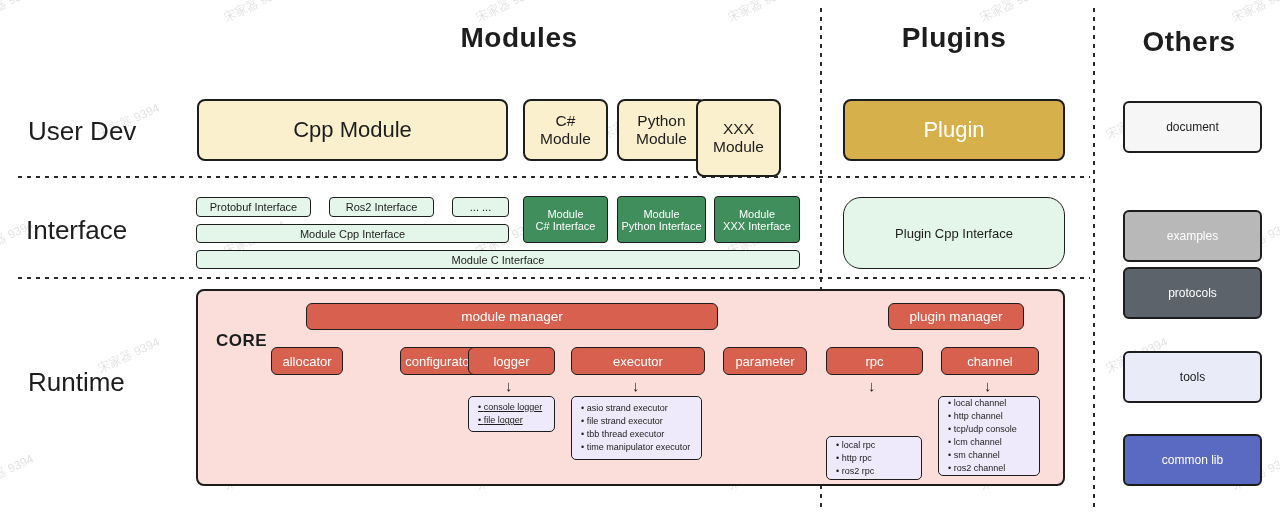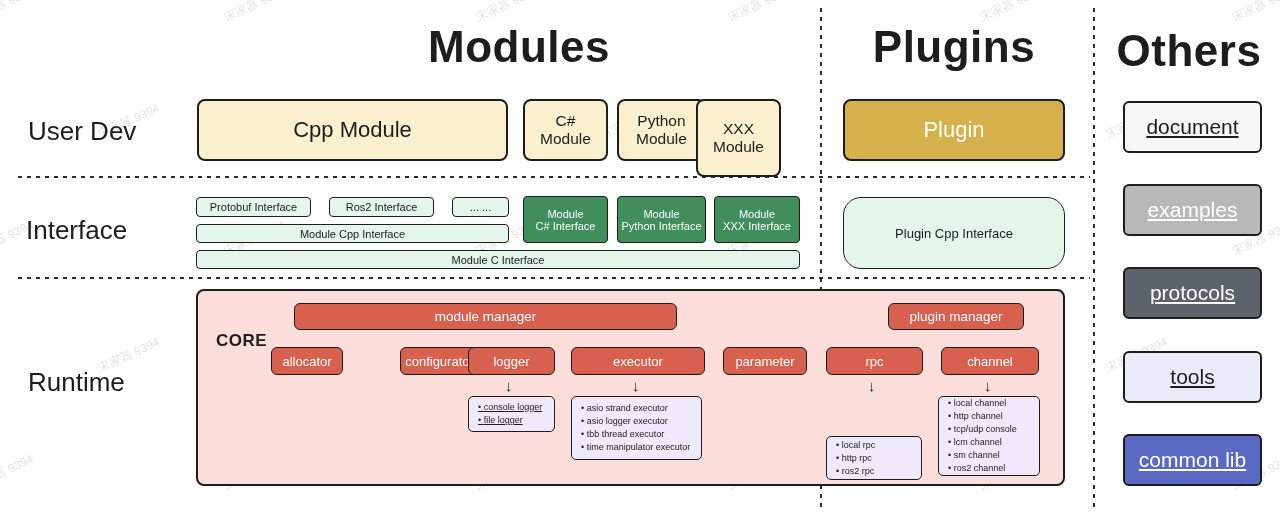--- a/index.html
+++ b/index.html
@@ -5,43 +5,43 @@
   * { margin:0; padding:0; box-sizing:border-box; }
   html,body { background:#ffffff; }
   body { font-family:"Liberation Sans", sans-serif; color:var(--ink,#1d1d1d); }
   .canvas { position:relative; width:1280px; height:519px; background:#fff; overflow:hidden; }
   .wm-layer { position:absolute; inset:0; pointer-events:none; z-index:0; }
   .wm { position:absolute; transform:rotate(-25deg); color:rgba(0,0,0,0.12); font-size:12px; white-space:nowrap; }
   .hline { position:absolute; height:2px; z-index:1;
            background-image:repeating-linear-gradient(90deg,#2a2a2a 0 4px,transparent 4px 9px); }
   .vline { position:absolute; width:2px; z-index:1;
            background-image:repeating-linear-gradient(180deg,#2a2a2a 0 4px,transparent 4px 9px); }
-  .h1 { position:absolute; font-size:44px; font-weight:600; text-align:center; letter-spacing:0.5px; z-index:2; }
+  .h1 { position:absolute; font-size:28px; font-weight:600; text-align:center; letter-spacing:0.5px; z-index:2; }
   .rowlab { position:absolute; font-size:26px; font-weight:500; z-index:2; }
   .box { position:absolute; border:2px solid var(--ink,#1d1d1d); border-radius:8px;
          display:flex; align-items:center; justify-content:center; text-align:center; z-index:2; }
   .thin { border-width:1.5px; border-radius:4px; }
   .prewrap { white-space:pre-line; }
   .cream  { background:var(--cream,#fbf0cd); }
   .gold   { background:var(--gold,#d5b04b); color:#fff; }
   .lgreen { background:var(--lgreen,#e4f6ea); }
   .dgreen { background:var(--dgreen,#3f8e5c); color:#fff; }
   .pinkcore { background:var(--pink,#fbdeda); }
   .redbox { background:var(--red,#d8604f); color:#fff; border-width:1.5px; border-radius:6px; }
   .purple { background:var(--purple,#eeeafb); border-width:1.5px; border-radius:5px; }
   .big-label { font-size:22px; }
   .mid-label { font-size:15.5px; line-height:1.18; }
   .small-label { font-size:11px; }
   .if-label { font-size:13px; }
   .mgr { font-size:13.5px; }
   .comp { font-size:13px; }
-  .others-label { font-size:21px;text-decoration:underline; }
+  .others-label { font-size:12px; }
   .white-text { color:#fff; }
   .ob-document  { background:var(--others_document,#f6f6f6); }
-  .ob-examples  { background:var(--others_examples,#b8b8b8); }
+  .ob-examples  { background:var(--others_examples,#b8b8b8);margin-top:26px; }
   .ob-protocols { background:var(--others_protocols,#5c636b); }
   .ob-tools     { background:var(--others_tools,#e9ecf8); }
   .ob-commonlib { background:var(--others_commonlib,#5a6ac2); }
   .core-label { position:absolute; font-weight:bold; font-size:17px; letter-spacing:0.5px; z-index:3; }
   .arrow { position:absolute; font-size:15px; font-weight:bold; line-height:1; z-index:3; color:var(--ink,#1d1d1d); }
   .detail { justify-content:flex-start; }
   .detail ul { list-style:none; margin:0; padding:3px 4px 3px 9px; text-align:left; }
   .detail li { font-size:9px; line-height:13px; white-space:nowrap; }
   .detail li::before { content:"•  "; }
 </style>
@@ -120,21 +120,21 @@
 
   <div class="box ob-document others-label" style="left:1123px; top:101px; width:139px; height:52px; border-radius:6px;">document</div>
   <div class="box ob-examples others-label white-text" style="left:1123px; top:184px; width:139px; height:52px; border-radius:6px;">examples</div>
   <div class="box ob-protocols others-label white-text" style="left:1123px; top:267px; width:139px; height:52px; border-radius:6px;">protocols</div>
   <div class="box ob-tools others-label" style="left:1123px; top:351px; width:139px; height:52px; border-radius:6px;">tools</div>
   <div class="box ob-commonlib others-label white-text" style="left:1123px; top:434px; width:139px; height:52px; border-radius:6px;">common lib</div>
 
   <div class="box pinkcore" style="left:196px; top:289px; width:869px; height:197px; display:block;">
     <div class="core-label" style="left:18px; top:40px;">CORE</div>
 
-    <div class="box redbox mgr" style="left:96px; top:12px; width:383px; height:27px;text-align:right;">module manager</div>
+    <div class="box redbox mgr" style="left:108px; top:12px; width:412px; height:27px;text-align:right;">module manager</div>
     <div class="box redbox mgr" style="left:690px; top:12px; width:136px; height:27px;">plugin manager</div>
 
     <div class="box redbox comp" style="left:73px; top:56px; width:72px; height:28px;">allocator</div>
     <div class="box redbox comp" style="left:158px; top:56px; width:79px; height:28px;margin-left:44px;">configurator</div>
     <div class="box redbox comp" style="left:270px; top:56px; width:87px; height:28px;">logger</div>
     <div class="box redbox comp" style="left:373px; top:56px; width:134px; height:28px;">executor</div>
     <div class="box redbox comp" style="left:525px; top:56px; width:84px; height:28px;">parameter</div>
     <div class="box redbox comp" style="left:743px; top:56px; width:98px; height:28px;">channel</div>
     <div class="box redbox comp" style="left:628px; top:56px; width:97px; height:28px;">rpc</div>
 
@@ -145,21 +145,21 @@
 
     <div class="box purple detail" style="left:270px; top:105px; width:87px; height:36px;text-decoration:underline;">
       <ul>
         <li>console logger</li>
         <li>file logger</li>
       </ul>
     </div>
     <div class="box purple detail" style="left:373px; top:105px; width:131px; height:64px;">
       <ul>
         <li>asio strand executor</li>
-        <li>asio logger executor</li>
+        <li>file strand executor</li>
         <li>tbb thread executor</li>
         <li>time manipulator executor</li>
       </ul>
     </div>
     <div class="box purple detail" style="left:628px; top:105px; width:96px; height:44px;margin-top:40px;">
       <ul>
         <li>local rpc</li>
         <li>http rpc</li>
         <li>ros2 rpc</li>
       </ul>

